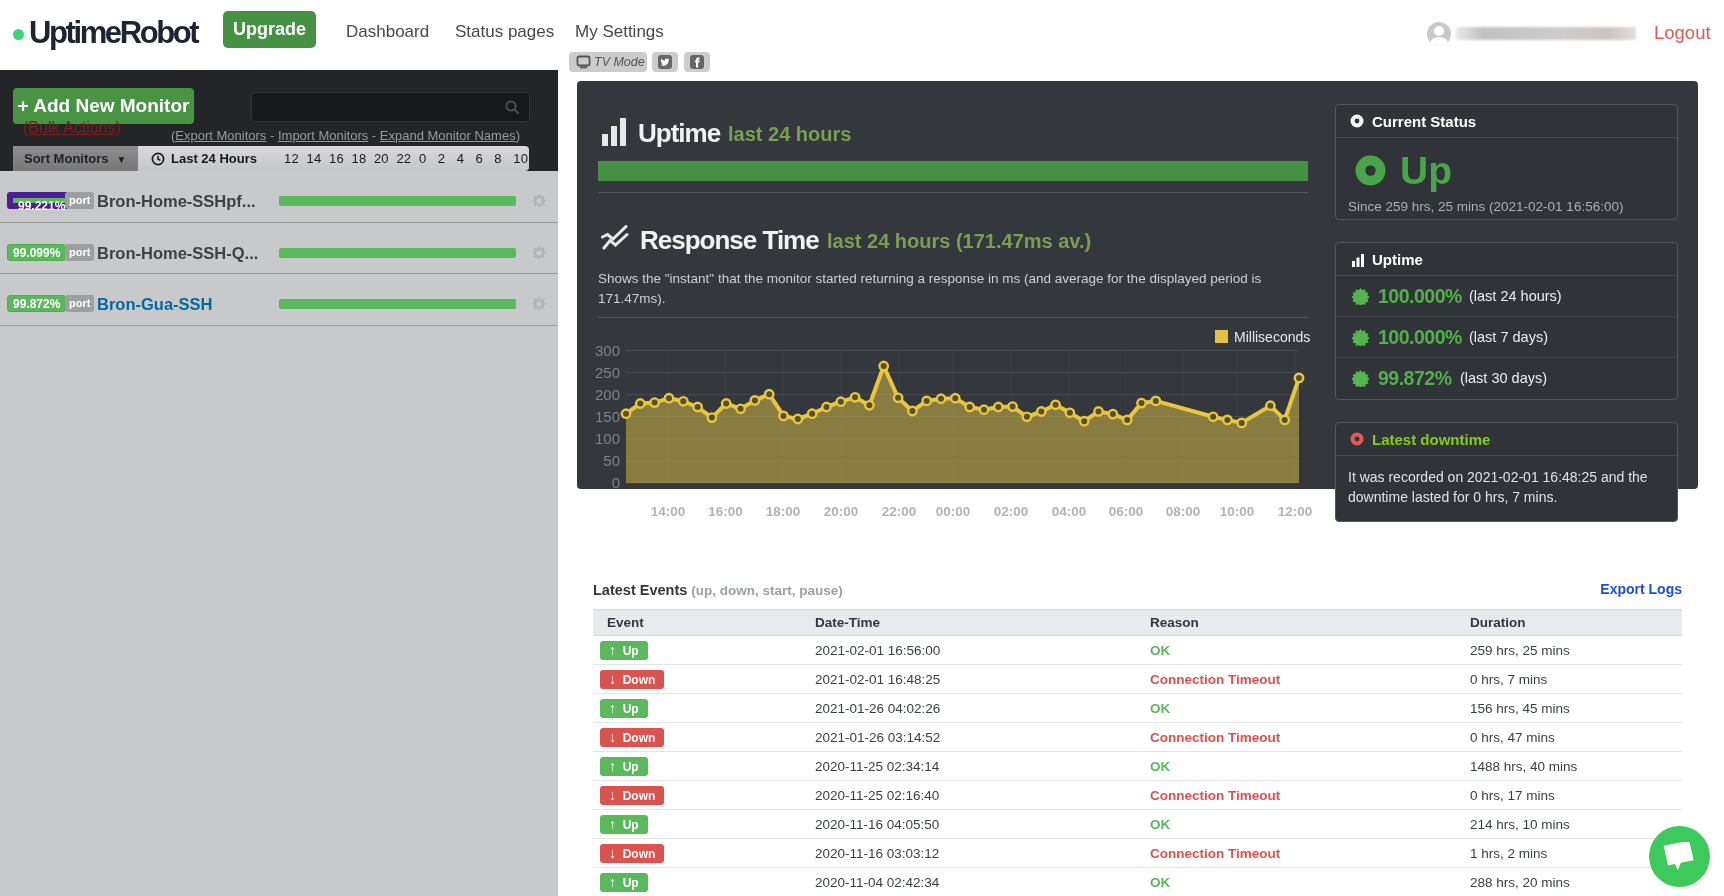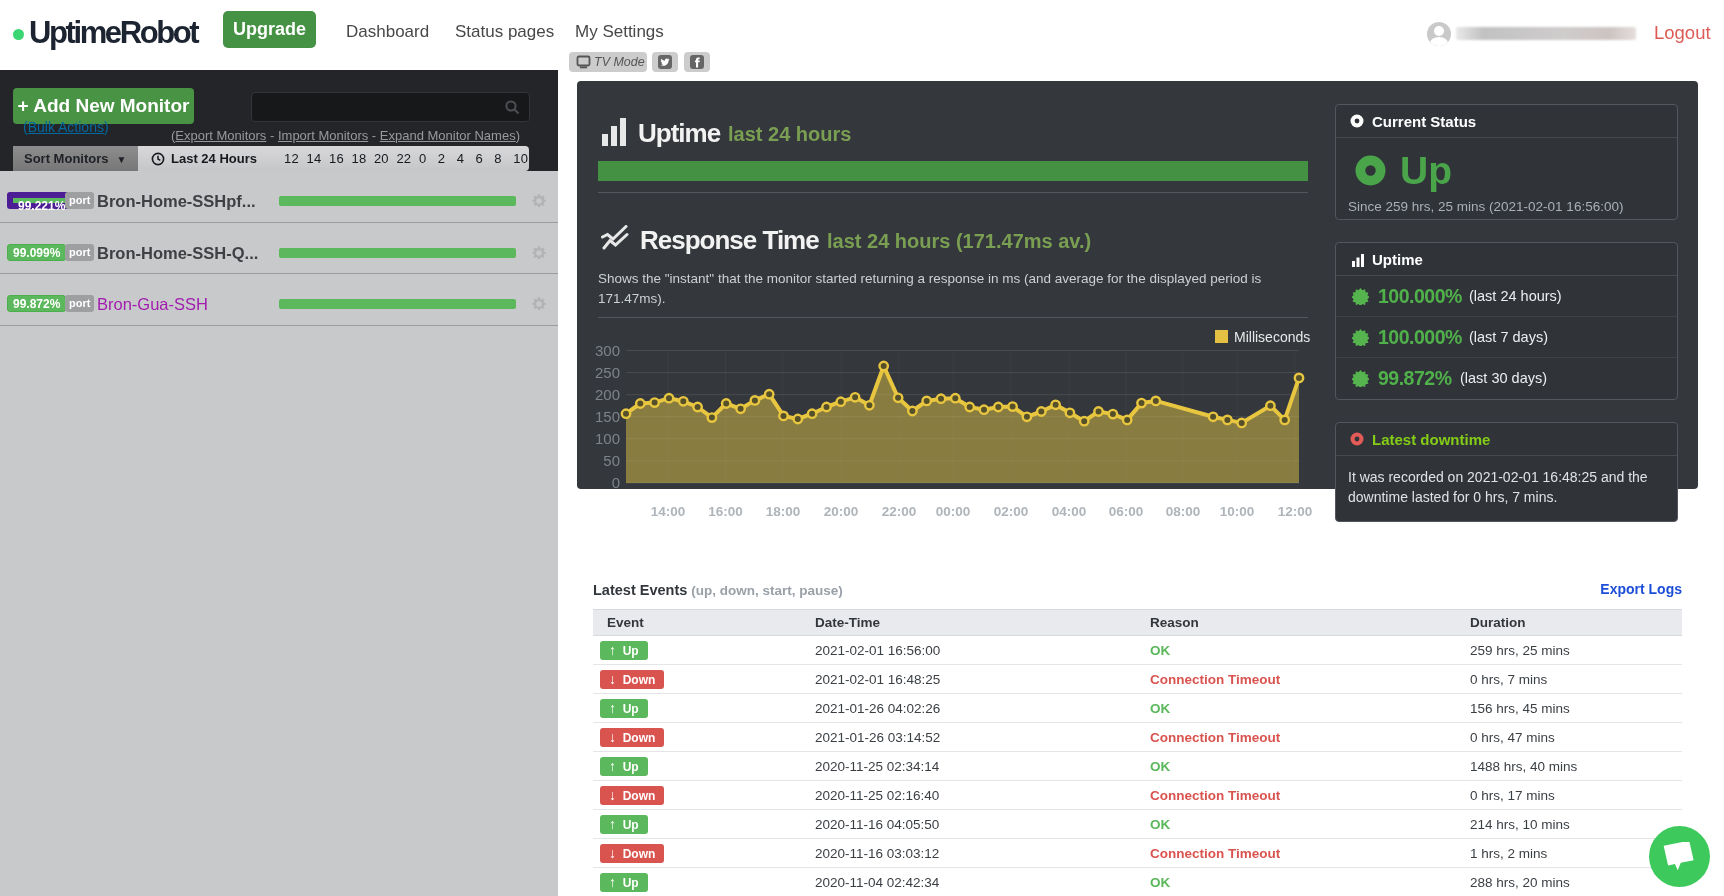--- a/index.html
+++ b/index.html
@@ -48,21 +48,21 @@
 
 <div class="abs" style="left:0;top:70px;width:558px;height:826px;background:#c8c9cb;">
   <div class="abs" style="left:0;top:0;width:558px;height:101px;background:#242528;"></div>
   <div class="abs" style="left:13px;top:18px;width:181px;height:36px;background:#489344;border-radius:4px;color:#fff;font-size:19px;font-weight:bold;text-align:center;line-height:36px;">+ Add New Monitor</div>
   <div class="abs" style="left:251px;top:22px;width:279px;height:30px;background:#17181a;border:1px solid #333539;border-radius:4px;">
     <svg class="abs" style="right:8px;top:6px;" width="17" height="17" viewBox="0 0 17 17">
         <circle cx="7" cy="7" r="4.6" fill="none" stroke="#4c4f54" stroke-width="2"></circle>
         <line x1="10.5" y1="10.5" x2="14.5" y2="14.5" stroke="#4c4f54" stroke-width="2"></line>
       </svg>
   </div>
-  <div class="abs" style="left:23px;top:49px;font-size:14px;color:#0369a1;">(<span style="text-decoration:underline;">Bulk Actions</span>)</div>
+  <div class="abs" style="left:23px;top:49px;font-size:16px;color:#7f1d1d;">(<span style="text-decoration:underline;">Bulk Actions</span>)</div>
   <div class="abs" style="right:38px;top:58px;font-size:13px;color:#97999d;">(<span style="text-decoration:underline;">Export Monitors</span> - <span style="text-decoration:underline;">Import Monitors</span> - <span style="text-decoration:underline;">Expand Monitor Names</span>)</div>
 
   <div class="abs" style="left:13px;top:76px;width:125px;height:25px;background:linear-gradient(180deg,#8d8d8d,#777);color:#1e2126;font-size:13px;font-weight:bold;line-height:25px;">
     <span style="margin-left:11px;">Sort Monitors</span><span style="font-size:10px;margin-left:8px;">▼</span>
   </div>
   <div class="abs" style="left:138px;top:76px;width:391px;height:25px;background:linear-gradient(180deg,#d8d8da,#c5c6c8);border-radius:0 4px 4px 0;color:#16191d;font-size:13px;line-height:25px;">
     <svg class="abs" style="left:13px;top:5.5px;" width="14" height="14" viewBox="0 0 14 14">
         <circle cx="7" cy="7" r="5.6" fill="none" stroke="#16191d" stroke-width="1.6"></circle>
         <path d="M7 3.8V7l2.3 1.4" fill="none" stroke="#16191d" stroke-width="1.5"></path>
       </svg>
@@ -87,21 +87,21 @@
     <span class="abs" style="left:97px;top:21px;font-size:16.5px;font-weight:bold;color:#3e4044;">Bron-Home-SSH-Q...</span>
     <span class="abs" style="left:279px;top:25px;width:237px;height:10px;background:#5cb85c;border-radius:2px;"></span>
     <svg class="abs" style="left:531px;top:22px;" width="16" height="16" viewBox="0 0 16 16">
           <path fill="#b2b3b5" d="M8 5.2A2.8 2.8 0 108 10.8 2.8 2.8 0 108 5.2zm6.7 3.9l-1.6-.3a5 5 0 01-.5 1.2l1 1.4-1.6 1.6-1.4-1a5 5 0 01-1.2.5l-.3 1.6H6.9l-.3-1.6a5 5 0 01-1.2-.5l-1.4 1-1.6-1.6 1-1.4a5 5 0 01-.5-1.2l-1.6-.3V6.9l1.6-.3a5 5 0 01.5-1.2l-1-1.4 1.6-1.6 1.4 1a5 5 0 011.2-.5l.3-1.6h2.2l.3 1.6a5 5 0 011.2.5l1.4-1 1.6 1.6-1 1.4a5 5 0 01.5 1.2l1.6.3z"></path>
           <circle cx="8" cy="8" r="1.7" fill="#c8c9cb"></circle>
         </svg>
   </div>
       <div class="abs" style="left:0;top:204px;width:558px;height:51.5px;background:#c8c9cb;border-bottom:1px solid #9b9c9e;">
     <span class="abs" style="left:7px;top:21px;height:17px;line-height:17px;padding:0 5px;background:#5cb85c;border:1px solid #4cae4c;border-radius:3px;color:#fff;font-size:12px;font-weight:bold;">99.872%</span>
     <span class="abs" style="left:65px;top:21px;height:17px;line-height:17px;padding:0 4px;background:#9e9fa1;border-radius:3px;color:#fff;font-size:11px;font-weight:bold;">port</span>
-    <span class="abs" style="left:97px;top:21px;font-size:16.5px;font-weight:normal;color:#a21caf;">Bron-Gua-SSH</span>
+    <span class="abs" style="left:97px;top:21px;font-size:16.5px;font-weight:bold;color:#0369a1;">Bron-Gua-SSH</span>
     <span class="abs" style="left:279px;top:25px;width:237px;height:10px;background:#5cb85c;border-radius:2px;"></span>
     <svg class="abs" style="left:531px;top:22px;" width="16" height="16" viewBox="0 0 16 16">
           <path fill="#b2b3b5" d="M8 5.2A2.8 2.8 0 108 10.8 2.8 2.8 0 108 5.2zm6.7 3.9l-1.6-.3a5 5 0 01-.5 1.2l1 1.4-1.6 1.6-1.4-1a5 5 0 01-1.2.5l-.3 1.6H6.9l-.3-1.6a5 5 0 01-1.2-.5l-1.4 1-1.6-1.6 1-1.4a5 5 0 01-.5-1.2l-1.6-.3V6.9l1.6-.3a5 5 0 01.5-1.2l-1-1.4 1.6-1.6 1.4 1a5 5 0 011.2-.5l.3-1.6h2.2l.3 1.6a5 5 0 011.2.5l1.4-1 1.6 1.6-1 1.4a5 5 0 01.5 1.2l1.6.3z"></path>
           <circle cx="8" cy="8" r="1.7" fill="#c8c9cb"></circle>
         </svg>
   </div>
     </div>
 </div>
 
 <div class="abs" style="left:577px;top:81px;width:1121px;height:408px;background:#34383d;border-radius:4px;">

